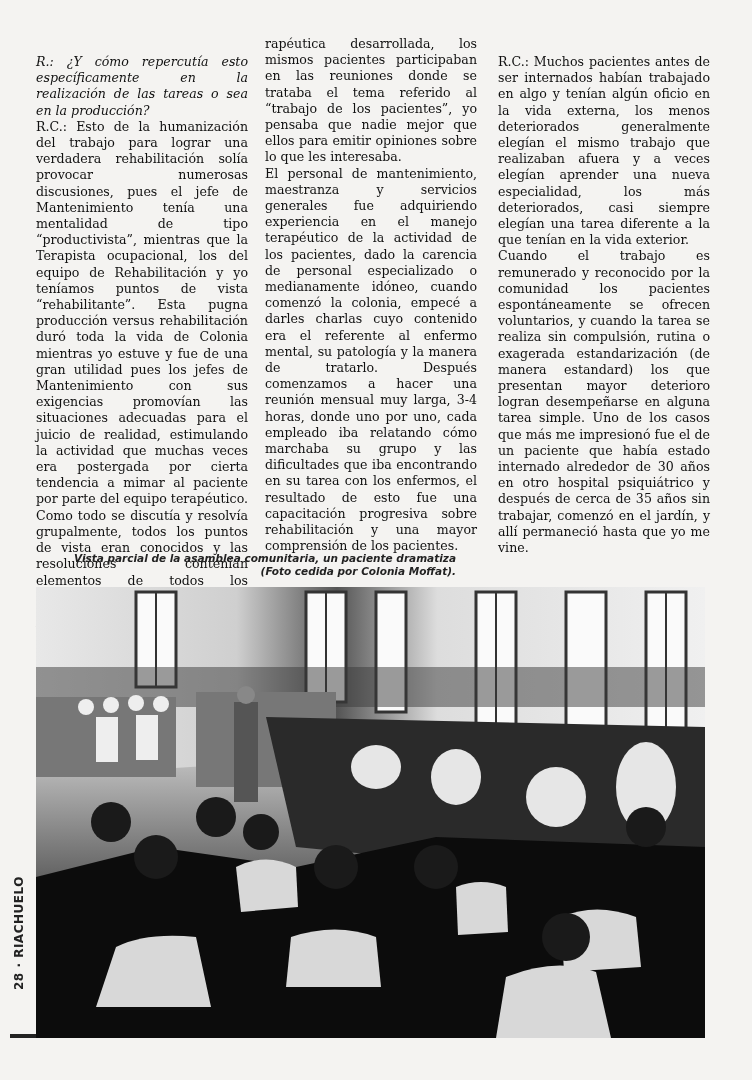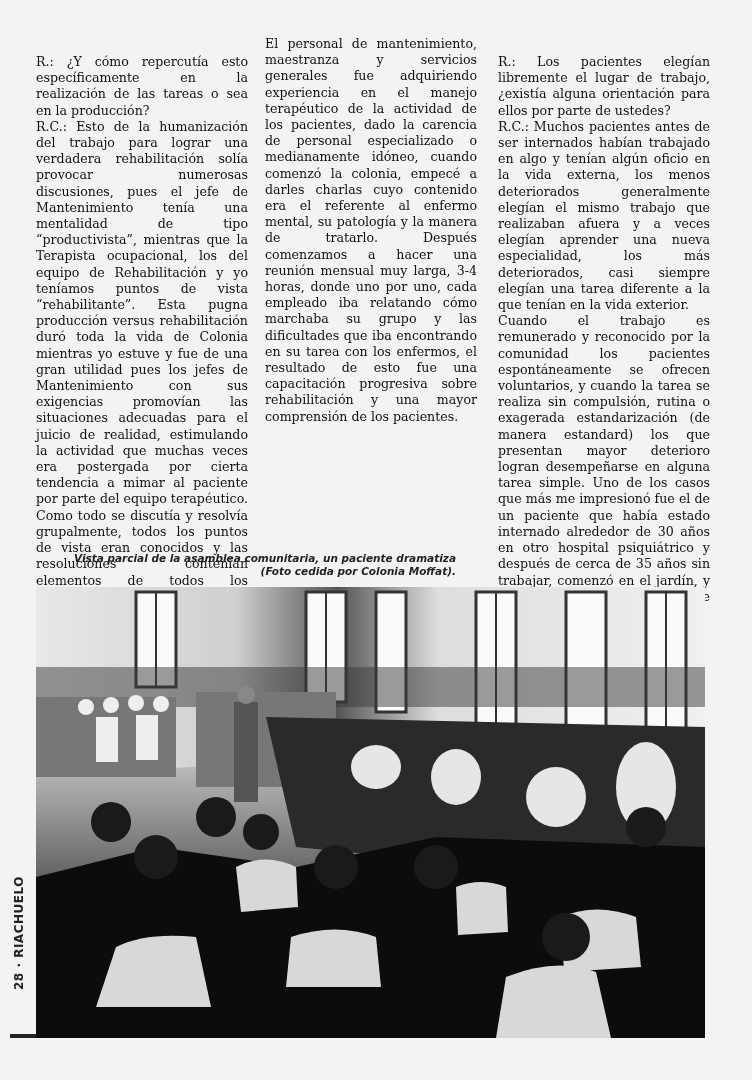--- a/index.html
+++ b/index.html
@@ -8,21 +8,21 @@
     background: #f4f3f1;
     font-family: "DejaVu Serif", serif;
     color: #111;
   }
   .col {
     position: absolute; top: 54px;
     font-size: 12.6px; line-height: 16.2px;
     text-align: justify; hyphens: manual;
   }
   .col p { margin: 0; }
-  .col .q { }
+  .col .q { font-style: italic; }
   #col1 { left: 36px; width: 212px; }
   #col2 { left: 265px; width: 212px; top: 36px; }
   #col3 { left: 498px; width: 212px; }
   .caption {
     position: absolute; left: 36px; top: 552px; width: 420px;
     font-style: italic; font-weight: bold;
     font-size: 10.5px; line-height: 13px; text-align: right;
     font-family: "DejaVu Sans", sans-serif; color: #222;
   }
   .photo {
@@ -42,25 +42,25 @@
 </style>
 </head>
 <body>
 
 <div id="col1" class="col">
   <p class="q">R.: ¿Y cómo repercutía esto específicamente en la realización de las tareas o sea en la producción?</p>
   <p>R.C.: Esto de la humanización del trabajo para lograr una verdadera rehabilitación solía provocar numerosas discusiones, pues el jefe de Mantenimiento tenía una mentalidad de tipo “productivista”, mientras que la Terapista ocupacional, los del equipo de Rehabilitación y yo teníamos puntos de vista “rehabilitante”. Esta pugna producción versus rehabilitación duró toda la vida de Colonia mientras yo estuve y fue de una gran utilidad pues los jefes de Mantenimiento con sus exigencias promovían las situaciones adecuadas para el juicio de realidad, estimulando la actividad que muchas veces era postergada por cierta tendencia a mimar al paciente por parte del equipo terapéutico. Como todo se discutía y resolvía grupalmente, todos los puntos de vista eran conocidos y las resoluciones contenían elementos de todos los participantes. Tengo que destacar que cuando la Colonia ya tenía su cultura te-</p>
 </div>
 
 <div id="col2" class="col">
+  <p>rapéutica desarrollada, los mismos pacientes participaban en las reuniones donde se trataba el tema referido al “trabajo de los pacientes”, yo pensaba que nadie mejor que ellos para emitir opiniones sobre lo que les interesaba.</p>
   <p>El personal de mantenimiento, maestranza y servicios generales fue adquiriendo experiencia en el manejo terapéutico de la actividad de los pacientes, dado la carencia de personal especializado o medianamente idóneo, cuando comenzó la colonia, empecé a darles charlas cuyo contenido era el referente al enfermo mental, su patología y la manera de tratarlo. Después comenzamos a hacer una reunión mensual muy larga, 3-4 horas, donde uno por uno, cada empleado iba relatando cómo marchaba su grupo y las dificultades que iba encontrando en su tarea con los enfermos, el resultado de esto fue una capacitación progresiva sobre rehabilitación y una mayor comprensión de los pacientes.</p>
 </div>
 
 <div id="col3" class="col">
-  <p class="q">R.: Los pacientes elegían libremente el lugar de trabajo, ¿existía alguna orientación para ellos por parte de ustedes?</p>
   <p>R.C.: Muchos pacientes antes de ser internados habían trabajado en algo y tenían algún oficio en la vida externa, los menos deteriorados generalmente elegían el mismo trabajo que realizaban afuera y a veces elegían aprender una nueva especialidad, los más deteriorados, casi siempre elegían una tarea diferente a la que tenían en la vida exterior.</p>
   <p>Cuando el trabajo es remunerado y reconocido por la comunidad los pacientes espontáneamente se ofrecen voluntarios, y cuando la tarea se realiza sin compulsión, rutina o exagerada estandarización (de manera estandard) los que presentan mayor deterioro logran desempeñarse en alguna tarea simple. Uno de los casos que más me impresionó fue el de un paciente que había estado internado alrededor de 30 años en otro hospital psiquiátrico y después de cerca de 35 años sin trabajar, comenzó en el jardín, y allí permaneció hasta que yo me vine.</p>
 </div>
 
 <div class="caption">
   <div>Vista parcial de la asamblea comunitaria, un paciente dramatiza</div>
   <div>(Foto cedida por Colonia Moffat).</div>
 </div>
 
 <div class="photo">

